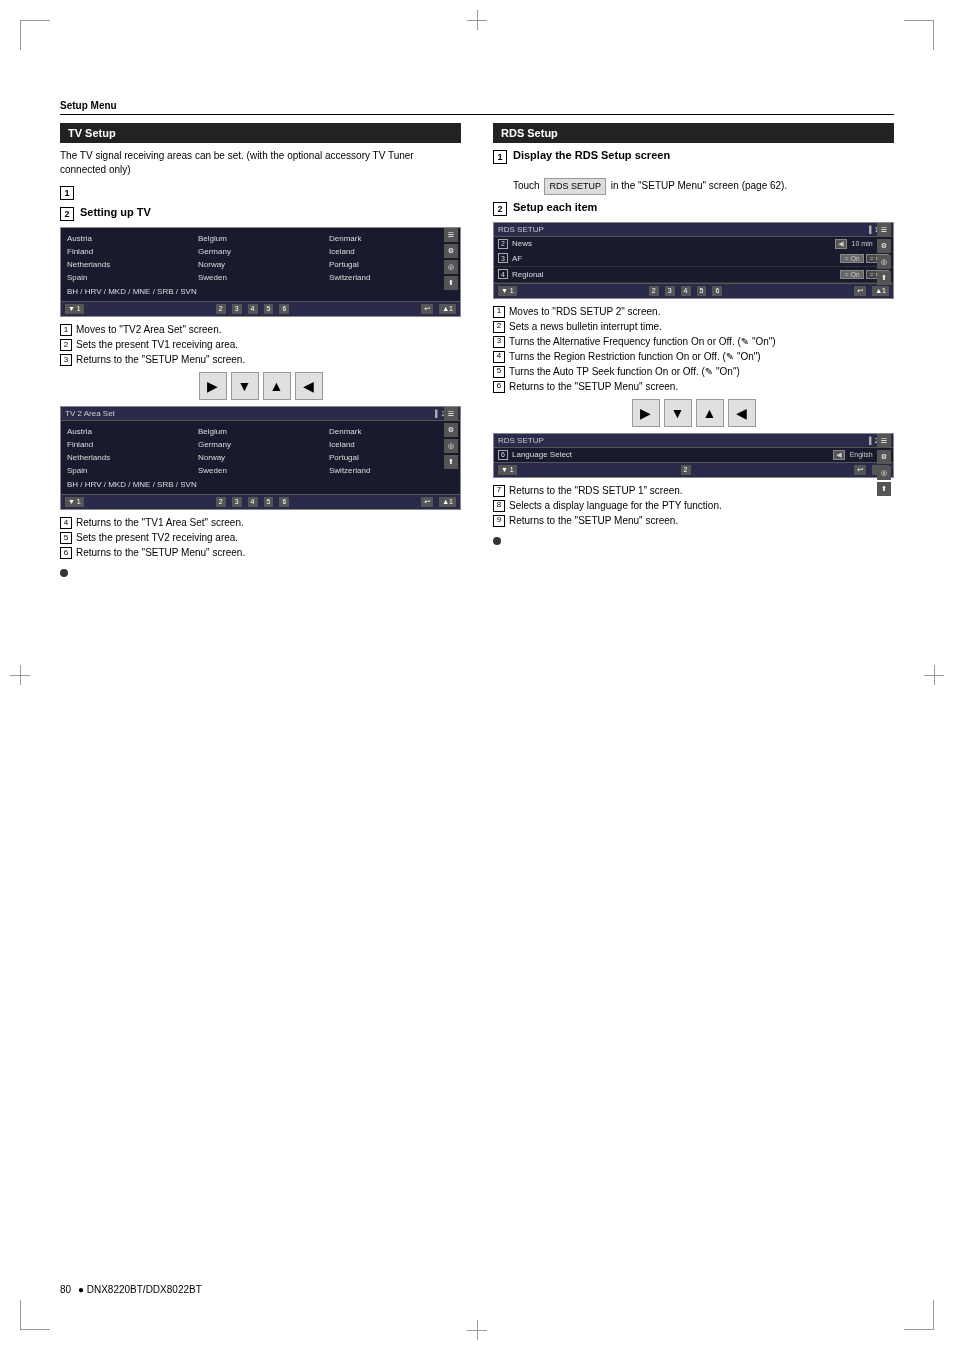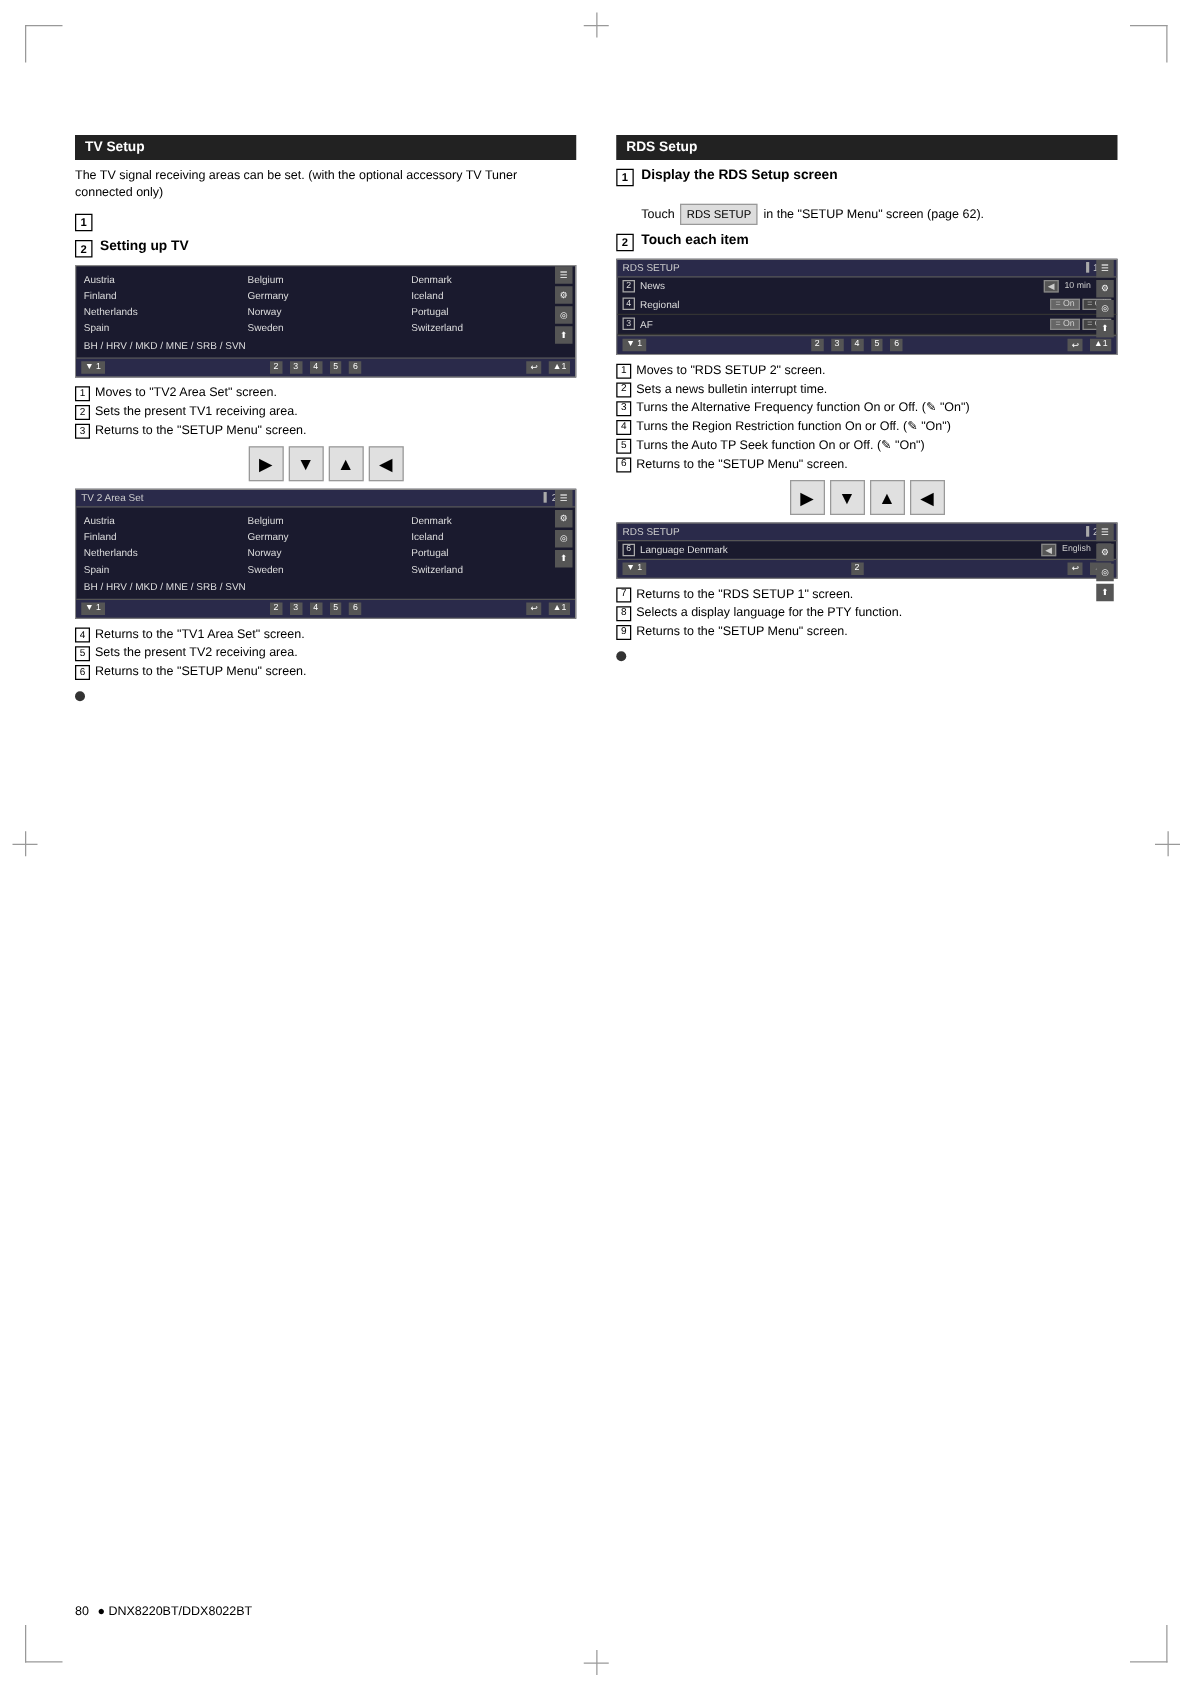--- a/index.html
+++ b/index.html
@@ -342,20 +342,21 @@
 <div class="page-corner bl"></div>
 <div class="page-corner br"></div>
 
 <div class="crosshair ch-top"></div>
 <div class="crosshair ch-bottom"></div>
 <div class="crosshair ch-left"></div>
 <div class="crosshair ch-right"></div>
 
 <div class="content">
 
+  <div class="setup-menu-label">Setup Menu</div>
 
   <div class="columns">
 
     <div class="col-left">
       <div class="section-header">TV Setup</div>
       <div class="section-desc">The TV signal receiving areas can be set. (with the optional accessory TV Tuner connected only)</div>
 
       <div class="step">
         <div class="step-num">1</div>
       </div>
@@ -499,21 +500,21 @@
           <div class="step-text">
             <span>Touch</span>
             <span class="touch-btn">RDS SETUP</span>
             <span>in the "SETUP Menu" screen (page 62).</span>
           </div>
         </div>
       </div>
 
       <div class="step">
         <div class="step-num">2</div>
-        <div class="step-title">Touch each item</div>
+        <div class="step-title">Setup each item</div>
       </div>
 
       <div class="screen-mock" style="position:relative;">
         <div class="screen-header">
           <span class="screen-title">RDS SETUP</span>
           <span style="font-size:7px;color:#aaa;margin:0 3px;">▐</span>
           <span class="screen-num">1</span>
           <span style="margin-left:4px; font-size:8px; color:#888;">▶</span>
         </div>
         <div class="screen-body" style="padding:0;">
@@ -522,37 +523,37 @@
             <div class="rds-row-num">2</div>
             <span style="flex:1;">News</span>
             <div class="time-ctrl">
               <div class="time-btn">◀</div>
               <span style="margin:0 3px;">10 min</span>
               <div class="time-btn">▶</div>
             </div>
           </div>
 
           <div class="rds-row">
+            <div class="rds-row-num">3</div>
+            <span class="rds-row-label">AF</span>
+            <div class="rds-toggle">
+              <div class="toggle-box active">= On</div>
+              <div class="toggle-box">= Off</div>
+            </div>
+          </div>
+
+          <div class="rds-row">
             <div class="rds-row-num">4</div>
             <span class="rds-row-label">Regional</span>
             <div class="rds-toggle">
               <div class="toggle-box active">= On</div>
               <div class="toggle-box">= Off</div>
             </div>
           </div>
 
-          <div class="rds-row">
-            <div class="rds-row-num">3</div>
-            <span class="rds-row-label">AF</span>
-            <div class="rds-toggle">
-              <div class="toggle-box active">= On</div>
-              <div class="toggle-box">= Off</div>
-            </div>
-          </div>
-
         </div>
         <div class="screen-footer">
           <span class="footer-btn">▼ 1</span>
           <span style="flex:1"></span>
           <span class="footer-btn">2</span>
           <span class="footer-btn">3</span>
           <span class="footer-btn">4</span>
           <span class="footer-btn">5</span>
           <span class="footer-btn">6</span>
           <span style="flex:1"></span>
@@ -604,21 +605,21 @@
       <div class="screen-mock" style="position:relative;">
         <div class="screen-header">
           <span class="screen-title">RDS SETUP</span>
           <span style="font-size:7px;color:#aaa;margin:0 3px;">▐</span>
           <span class="screen-num">2</span>
           <span style="margin-left:4px; font-size:8px; color:#888;">▶</span>
         </div>
         <div class="screen-body" style="padding:0;">
           <div class="rds-news-row">
             <div class="rds-row-num">6</div>
-            <span style="flex:1;">Language Denmark</span>
+            <span style="flex:1;">Language Select</span>
             <div class="time-ctrl">
               <div class="time-btn">◀</div>
               <span style="margin:0 3px;">English</span>
               <div class="time-btn">▶</div>
             </div>
           </div>
         </div>
         <div class="screen-footer">
           <span class="footer-btn">▼ 1</span>
           <span style="flex:1"></span>

